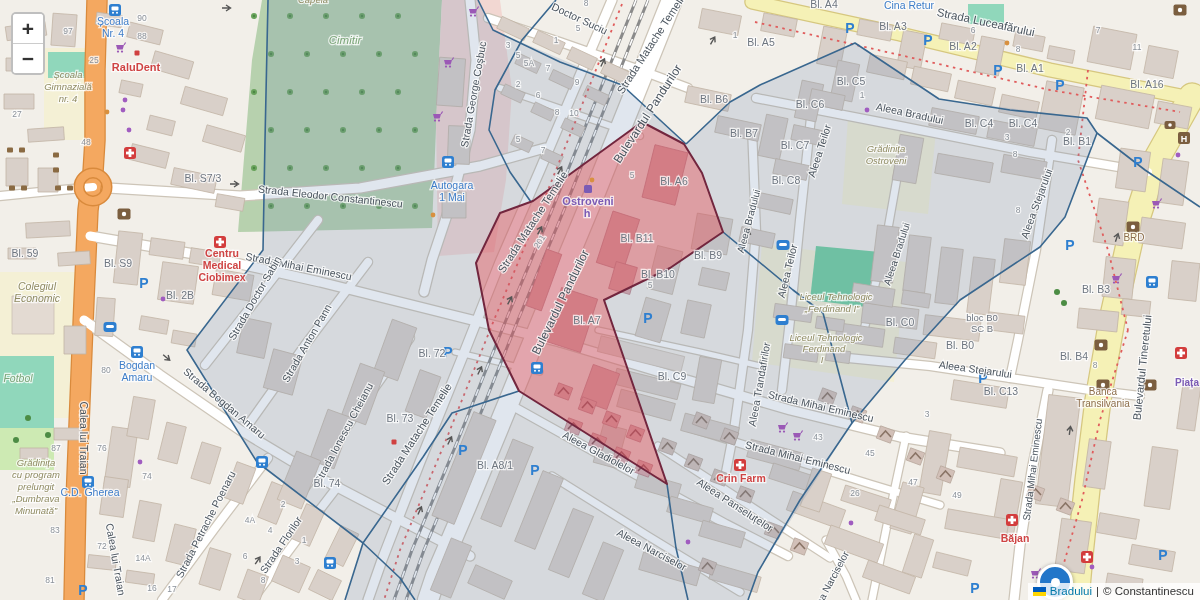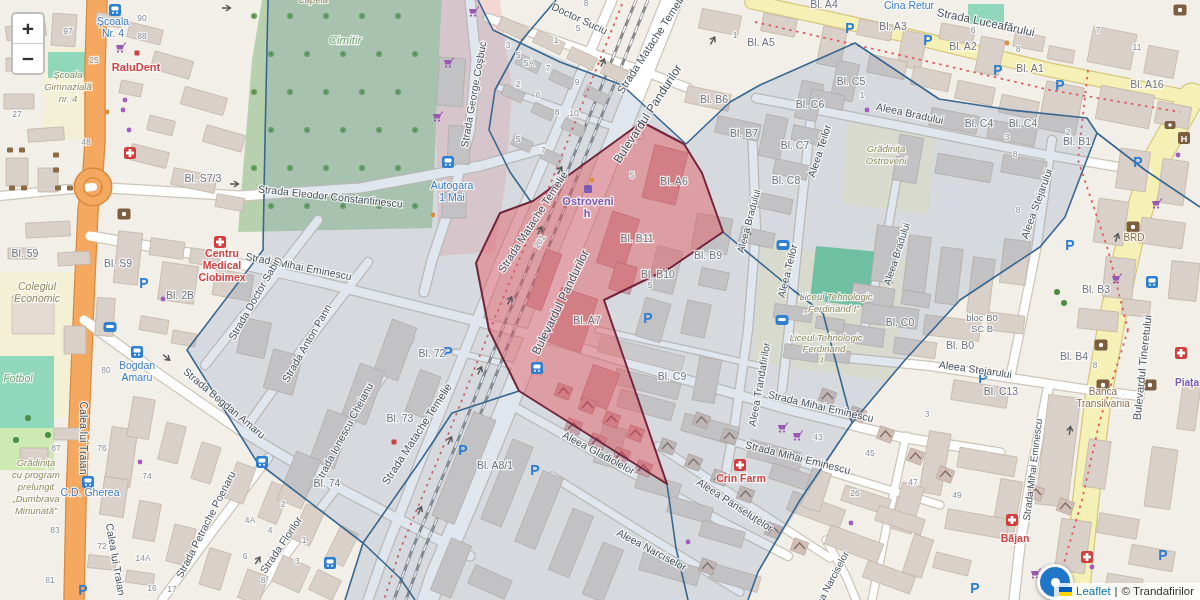--- a/index.html
+++ b/index.html
@@ -877,17 +877,17 @@
 
   <div id="marker" style="left: 1037px; top: 564px; background: rgb(34, 118, 201);">
       <span class="dot"></span>
     </div>
 
   <div id="attrib">
     <span class="uaflag">
         <span class="b"></span>
         <span class="y"></span>
       </span>
-    <a href="#">Leaflet</a>
+    <a href="#">Bradului</a>
     <span>|</span>
-    <span>© Trandafirilor</span>
+    <span>© Constantinescu</span>
   </div>
 </div>
 
 </body></html>

